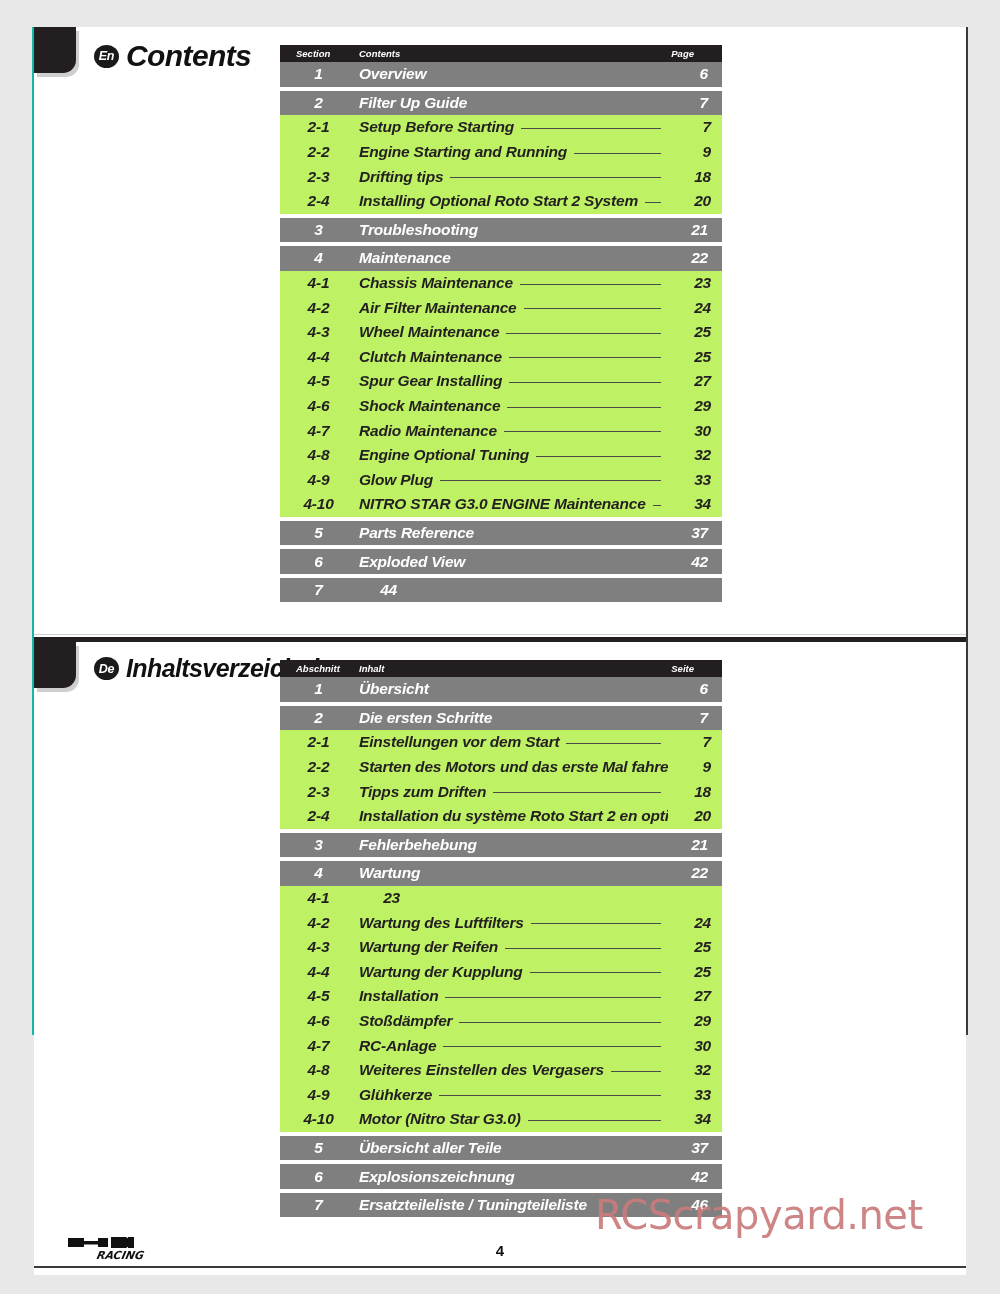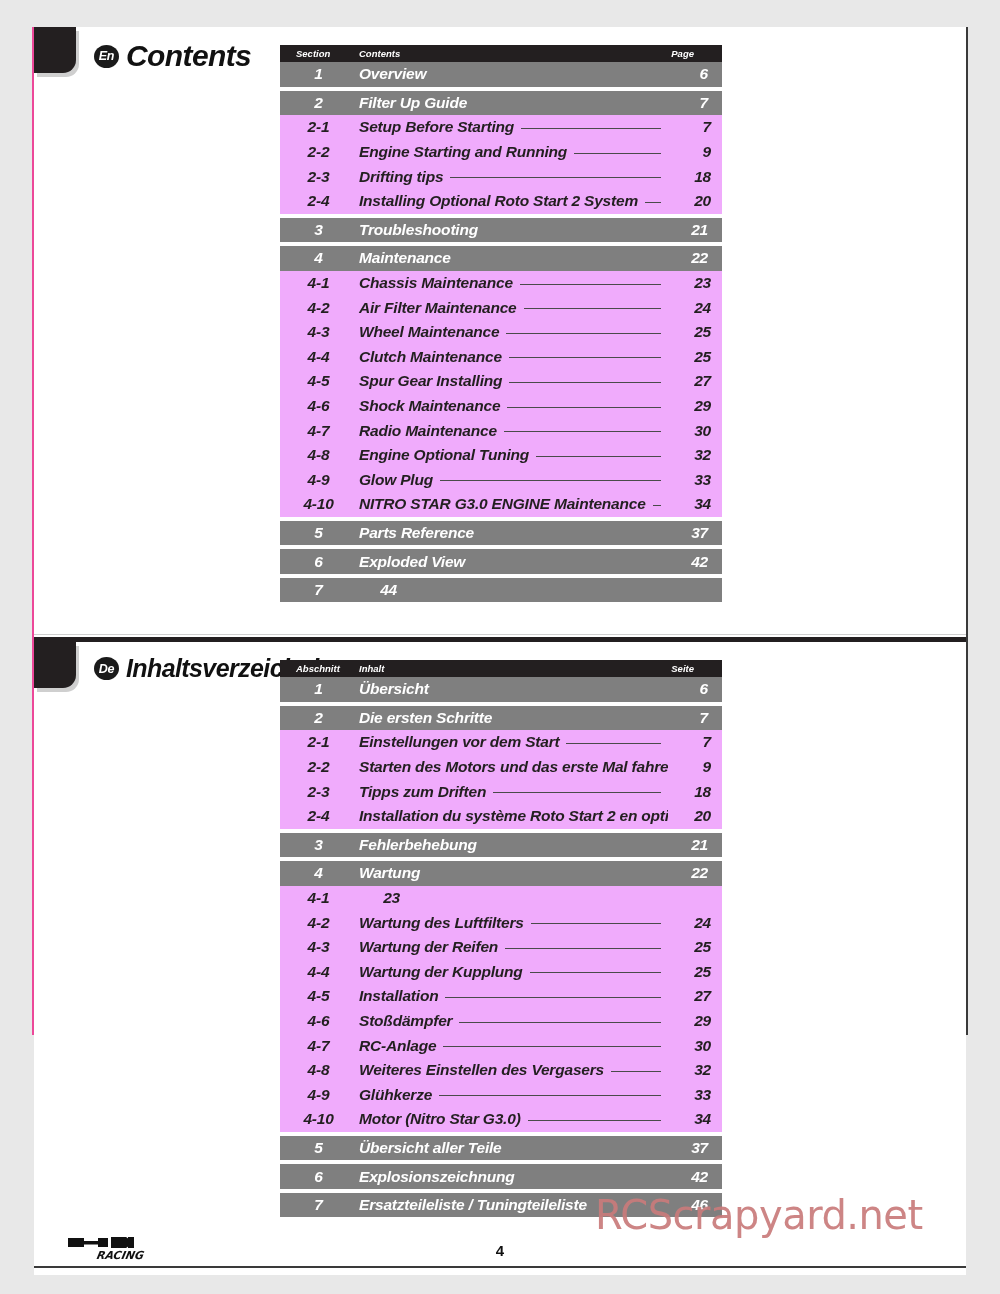--- a/index.html
+++ b/index.html
@@ -16,21 +16,21 @@
   }
 
   
   .sheet {
     position: absolute;
     left: 32px;
     top: 27px;
     width: 936px;
     height: 1008px;
     background: #ffffff;
-    border-left: 2px solid #ec4899;
+    border-left: 2px solid #14b8a6;
     border-right: 2px solid #3a3a3a;
     box-sizing: border-box;
   }
 
   
   .panel {
     position: relative;
     background: #ffffff;
     box-sizing: border-box;
   }
@@ -118,21 +118,21 @@
     font-size: 15.5px;
     font-style: italic;
     font-weight: bold;
     letter-spacing: -0.2px;
   }
   .row.major {
     background: #7f7f7f;
     color: #ffffff;
   }
   .row.sub {
-    background: #f0abfc;
+    background: #bef264;
     color: #231f20;
   }
 
   .c-sec {
     width: 77px;
     flex: none;
     text-align: center;
     box-sizing: border-box;
   }
   .toc-head .c-sec { text-align: left; padding-left: 16px; }

